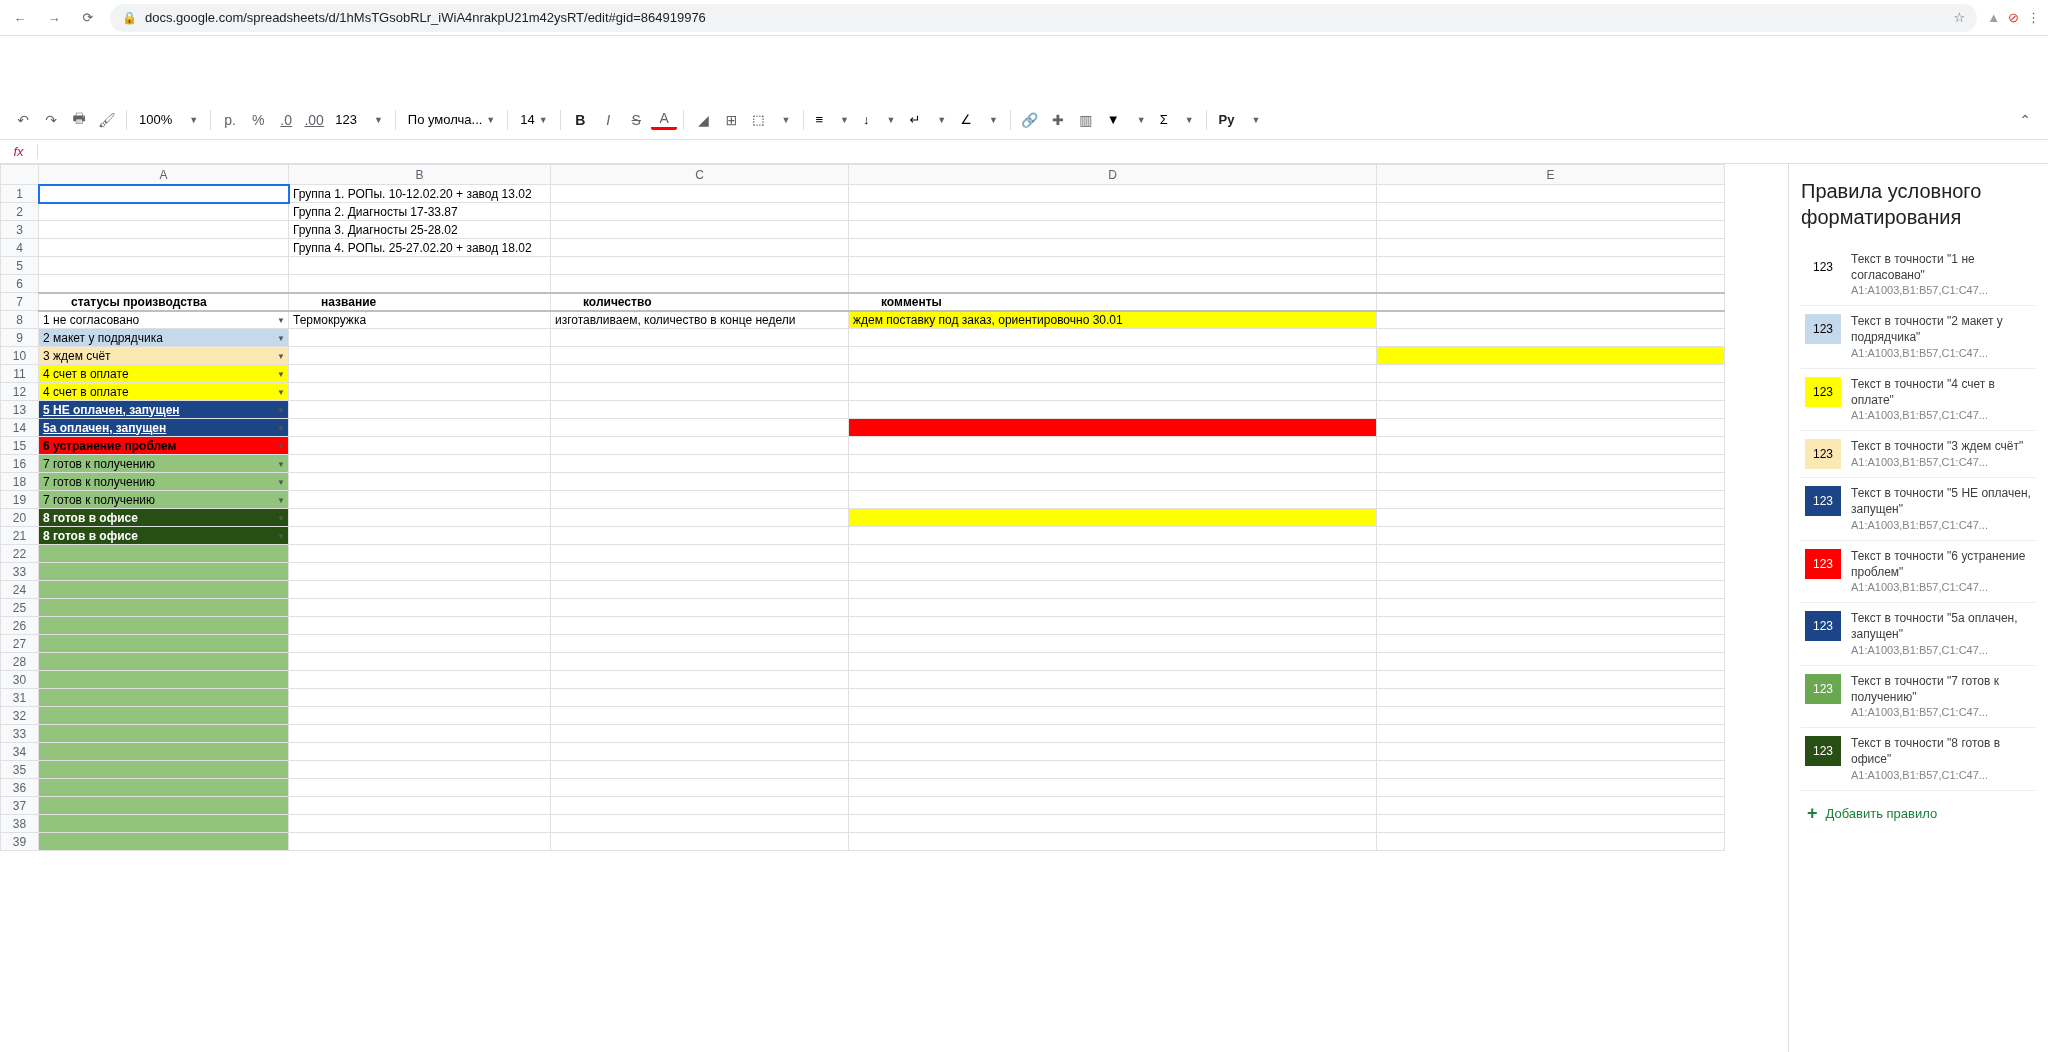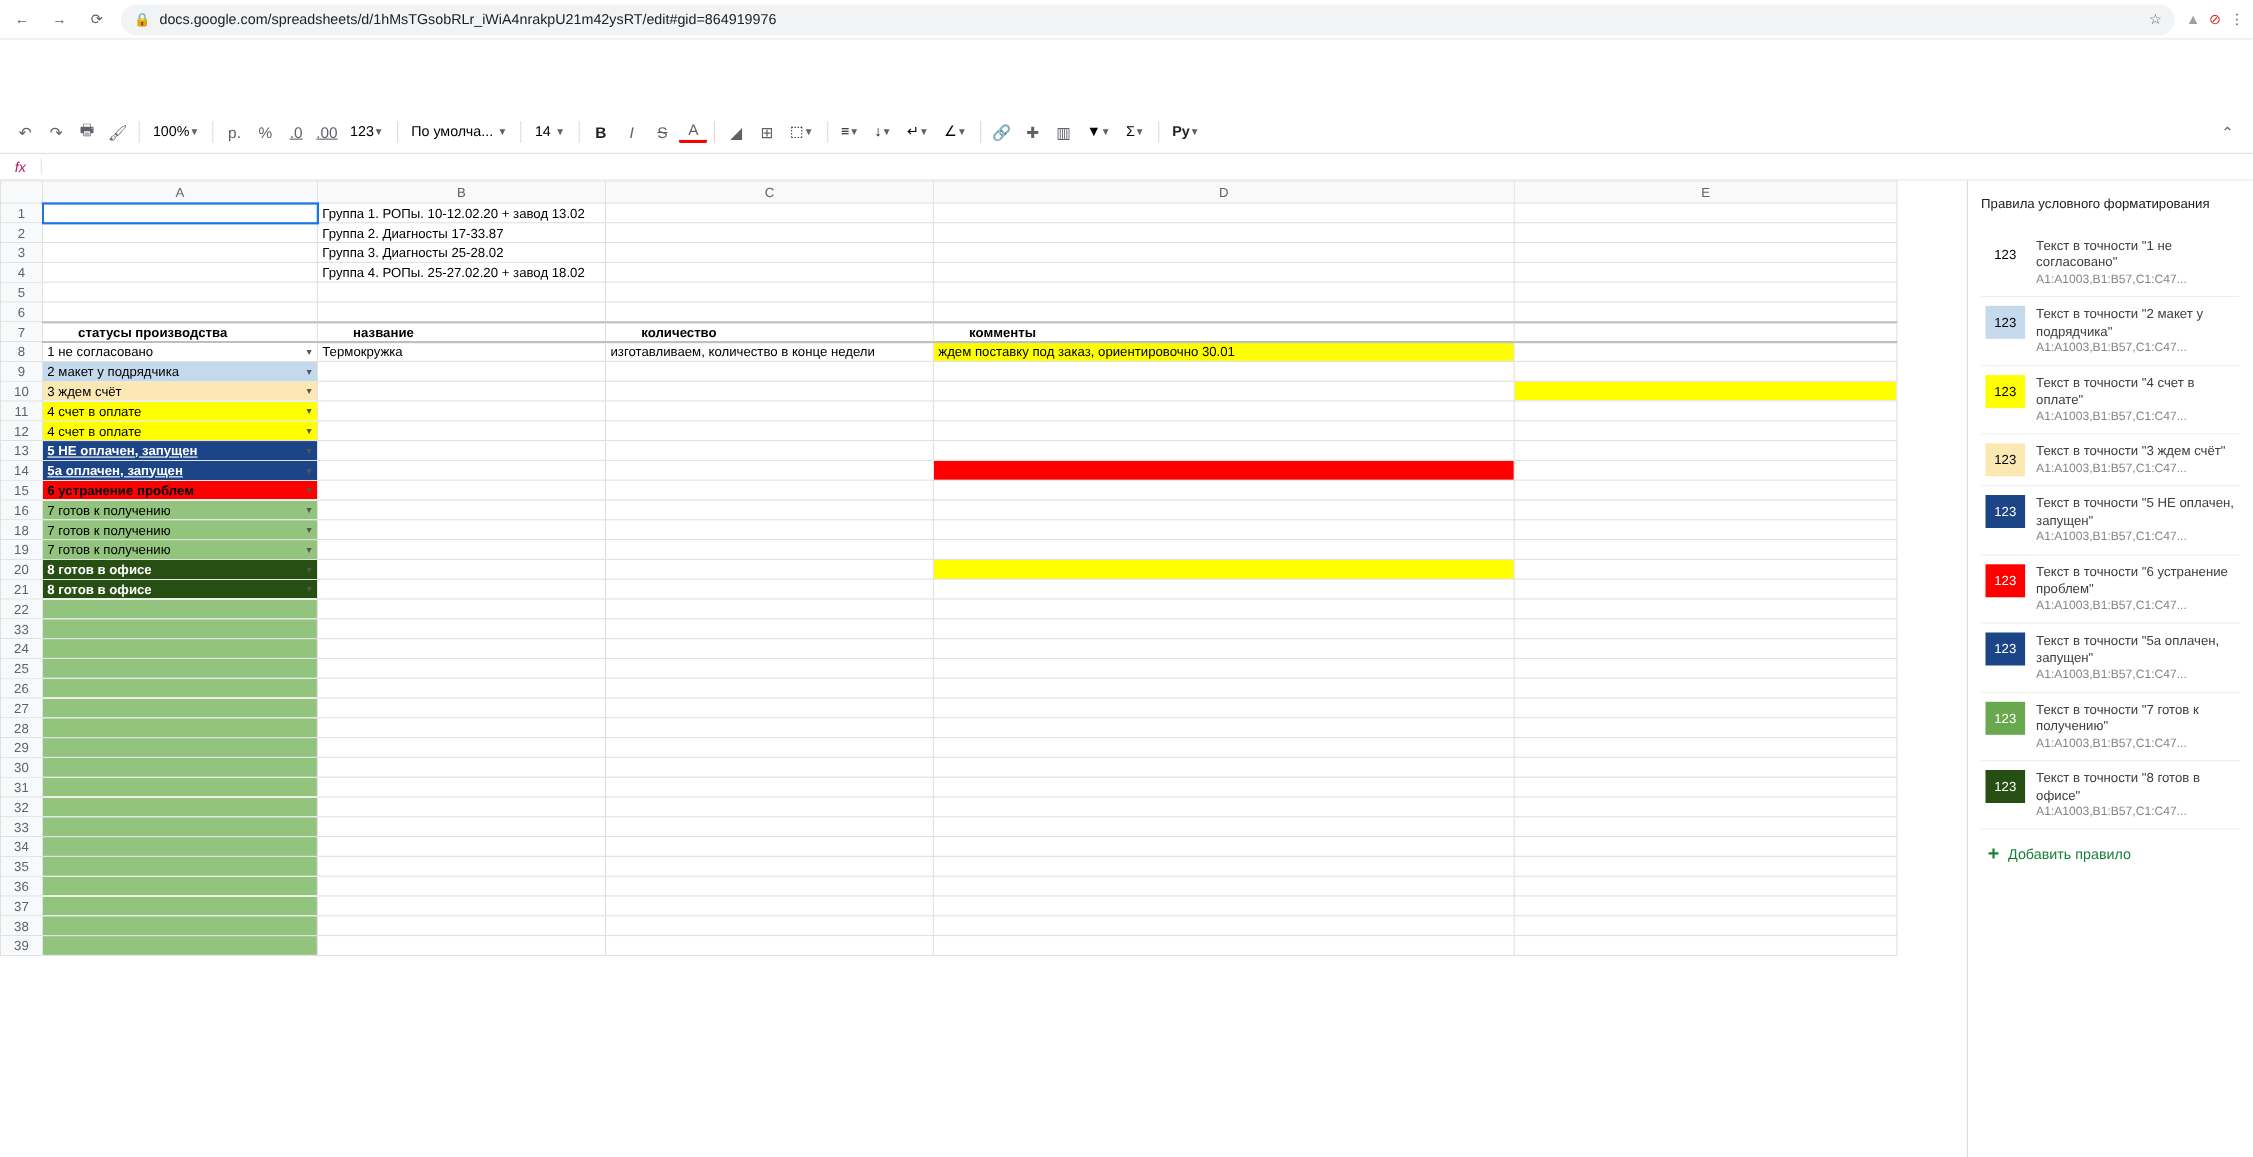--- a/index.html
+++ b/index.html
@@ -13,21 +13,21 @@
 .star-icon { color: #5f6368; margin-left: auto; }
 .ext-icons { display: flex; gap: 8px; align-items: center; }
 
 
 .sheets-header { height: 64px; background: #fff; }
 
 
 .toolbar { height: 40px; display: flex; align-items: center; padding: 0 10px; gap: 2px; border-bottom: 1px solid #e0e0e0; }
 .tb-btn { min-width: 26px; height: 26px; display: flex; align-items: center; justify-content: center; color: #5f6368; cursor: pointer; font-size: 14px; border-radius: 2px; }
 .tb-sep { width: 1px; height: 20px; background: #dadce0; margin: 0 4px; }
-.tb-zoom { display: flex; align-items: center; gap: 0; padding: 0 6px; }
+.tb-zoom { display: flex; align-items: center; gap: 17px; padding: 0 6px; }
 .tb-select { display: flex; align-items: center; gap: 4px; padding: 0 6px; min-width: 70px; }
 .caret { font-size: 9px; color: #5f6368; }
 .bold-A { font-weight: bold; color: #202124; }
 .collapse-btn { margin-left: auto; cursor: pointer; }
 
 
 .formula-bar { height: 24px; display: flex; align-items: center; border-bottom: 1px solid #e0e0e0; }
 .fx-label { width: 38px; text-align: center; font-style: italic; color: #be185d; font-size: 13px; border-right: 1px solid #e0e0e0; }
 .fx-input { flex: 1; height: 100%; border: none; padding: 0 8px; }
 
@@ -61,21 +61,21 @@
 .bg-blue { background: #1c4587 !important; color: #fff; text-decoration: underline; }
 .bg-red { background: #ff0000 !important; }
 .bg-lightgreen { background: #93c47d !important; }
 .bg-green { background: #6aa84f !important; color: #fff; }
 .bg-darkgreen { background: #274e13 !important; color: #fff; }
 .white-text { color: #fff; }
 
 .hdr-row td { border-top: 2px solid #bfbfbf; border-bottom: 2px solid #bfbfbf; padding-left: 32px; }
 
 
-.panel-title { font-size: 12px; color: #202124; margin-bottom: 14px; line-height: 1.3; }
+.panel-title { font-size: 20px; color: #202124; margin-bottom: 14px; line-height: 1.3; }
 .rule { display: flex; gap: 10px; padding: 8px 4px; border-bottom: 1px solid #eee; cursor: pointer; }
 .swatch { width: 36px; height: 30px; display: flex; align-items: center; justify-content: center; font-size: 12px; flex-shrink: 0; }
 .rule-text { font-size: 12px; color: #3c4043; line-height: 1.3; overflow: hidden; }
 .rule-range { font-size: 11px; color: #80868b; white-space: nowrap; overflow: hidden; text-overflow: ellipsis; }
 .add-rule { display: flex; align-items: center; gap: 8px; color: #188038; font-size: 13px; padding: 12px 6px; cursor: pointer; }
 .add-rule .plus { font-size: 18px; font-weight: bold; }
 </style>
 </head>
 <body>
 
@@ -383,28 +383,20 @@
           </tr>
           <tr>
             <th class="row-hdr">28</th>
             <td class="bg-lightgreen"></td>
             <td></td>
             <td></td>
             <td></td>
             <td></td>
           </tr>
           <tr>
-            <th class="row-hdr">29</th>
-            <td class="bg-lightgreen"></td>
-            <td></td>
-            <td></td>
-            <td></td>
-            <td></td>
-          </tr>
-          <tr>
             <th class="row-hdr">30</th>
             <td class="bg-lightgreen"></td>
             <td></td>
             <td></td>
             <td></td>
             <td></td>
           </tr>
           <tr>
             <th class="row-hdr">31</th>
             <td class="bg-lightgreen"></td>

